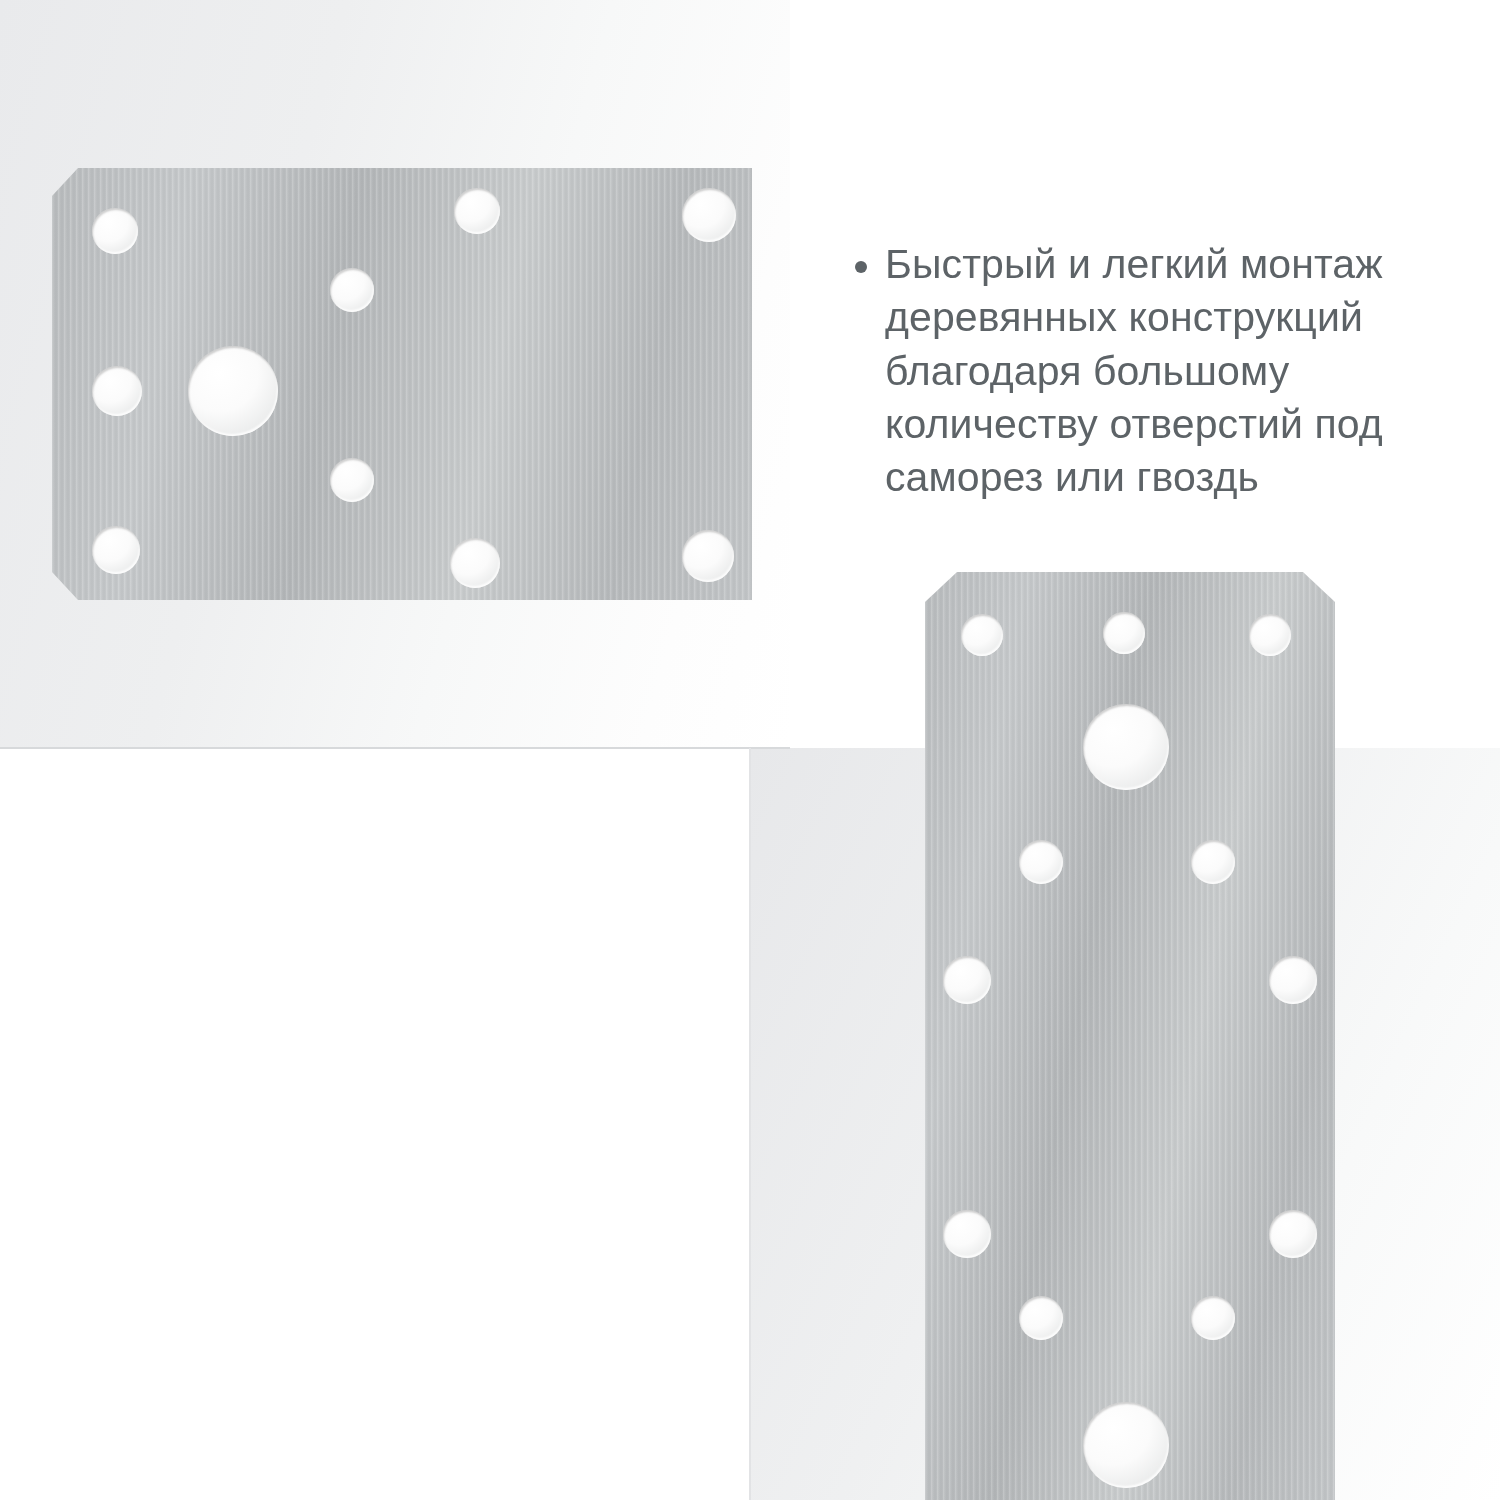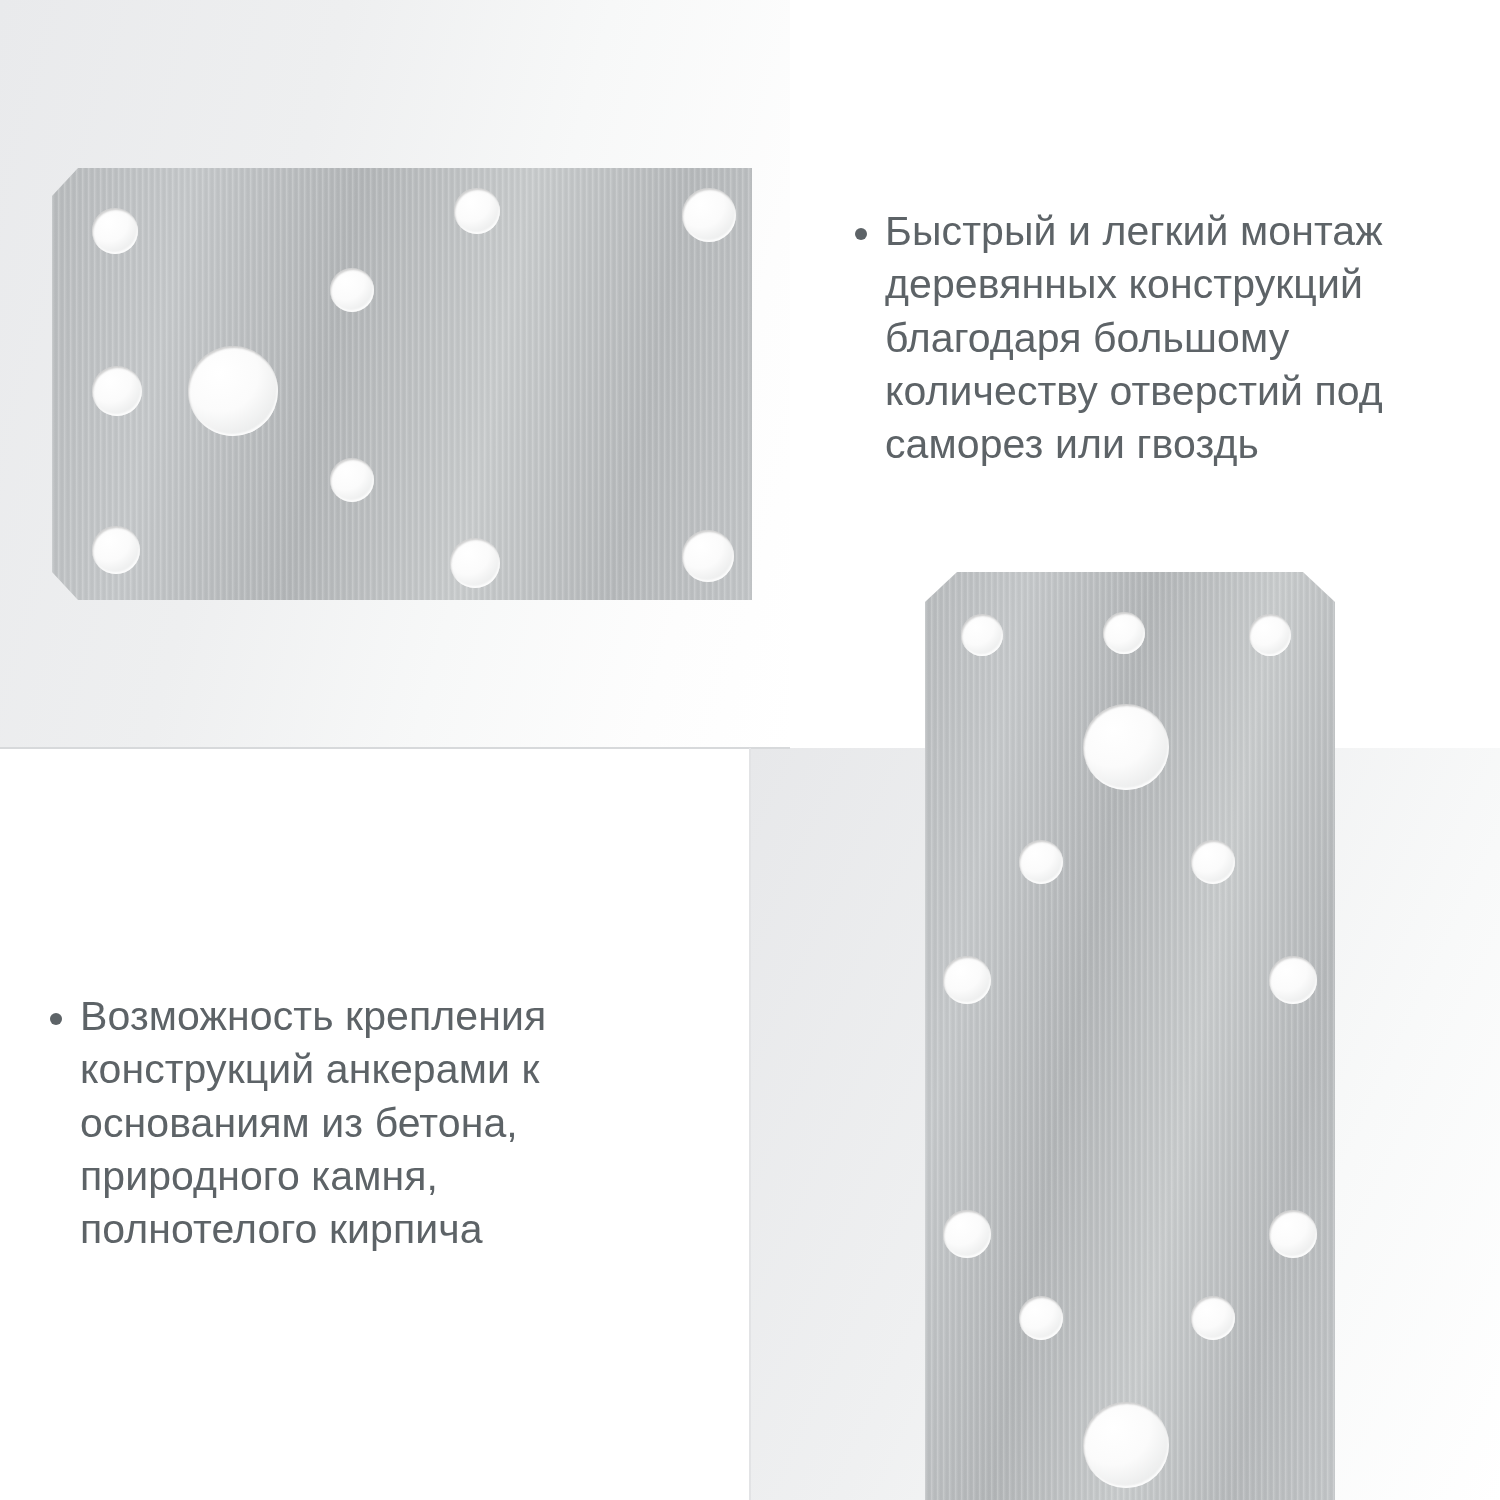--- a/index.html
+++ b/index.html
@@ -110,20 +110,21 @@
   
   .bullet-block {
     position: absolute;
     display: flex;
     align-items: flex-start;
     color: #5d6367;
     font-size: 41px;
     line-height: 1.30;
     font-weight: 400;
     letter-spacing: 0.1px;
+    margin-top: 33px;
   }
   .bullet-dot {
     flex: 0 0 auto;
     width: 12px;
     height: 12px;
     border-radius: 50%;
     background: #5d6367;
     margin-top: 23px;
     margin-right: 18px;
   }
@@ -186,19 +187,15 @@
     <div class="hole" style="left:94px;  top:724px; width:44px; height:44px;"></div>
     <div class="hole" style="left:266px; top:724px; width:44px; height:44px;"></div>
     <div class="hole" style="left:158px; top:830px; width:86px; height:86px;"></div>
   </div>
 
   <div class="bullet-block" id="bullet-1">
     <span class="bullet-dot"></span>
     <span class="bullet-text">Быстрый и легкий монтаж деревянных конструкций благодаря большому количеству отверстий под саморез или гвоздь</span>
   </div>
 
-  <div class="bullet-block" id="bullet-2">
-    <span class="bullet-dot"></span>
-    <span class="bullet-text">Возможность крепления конструкций анкерами к основаниям из бетона, природного камня, полнотелого кирпича</span>
-  </div>
 
 
 </div>
 
 </body></html>

